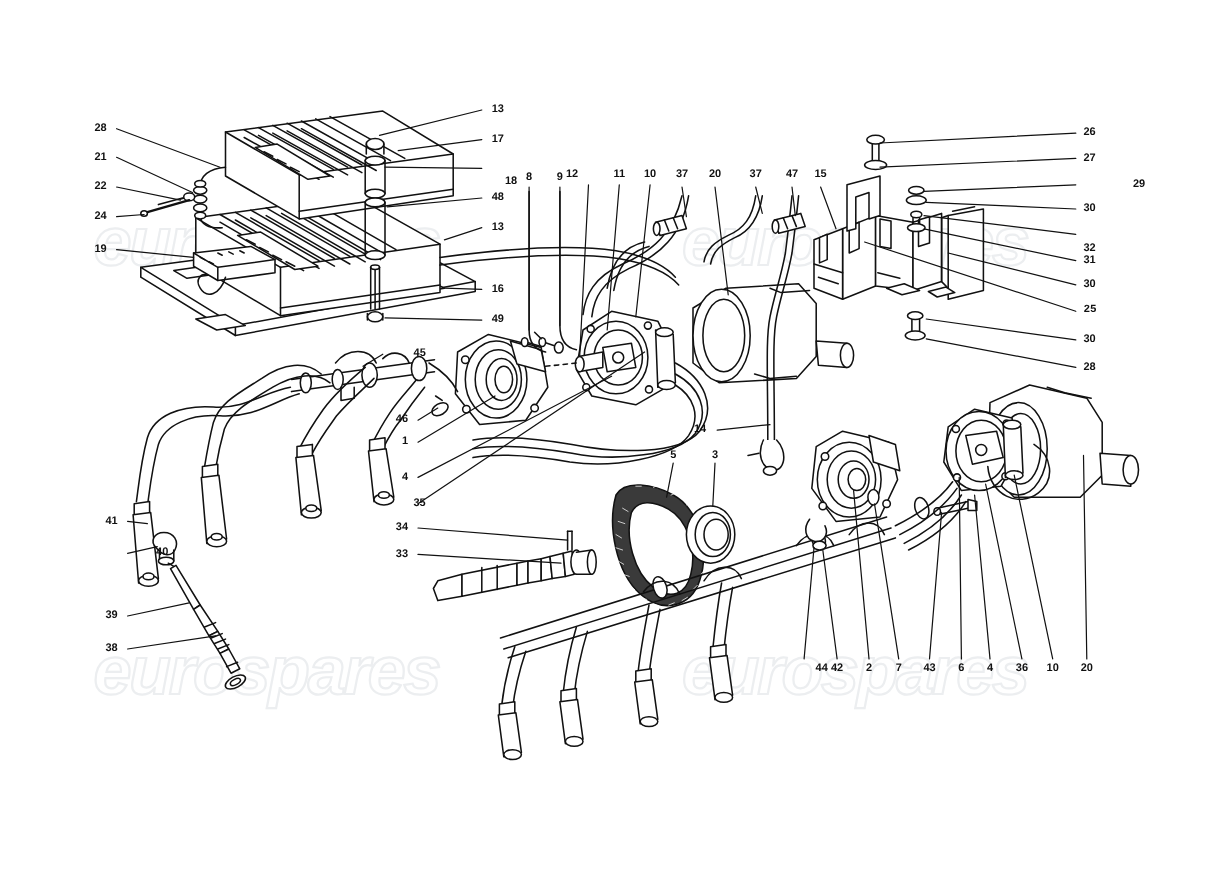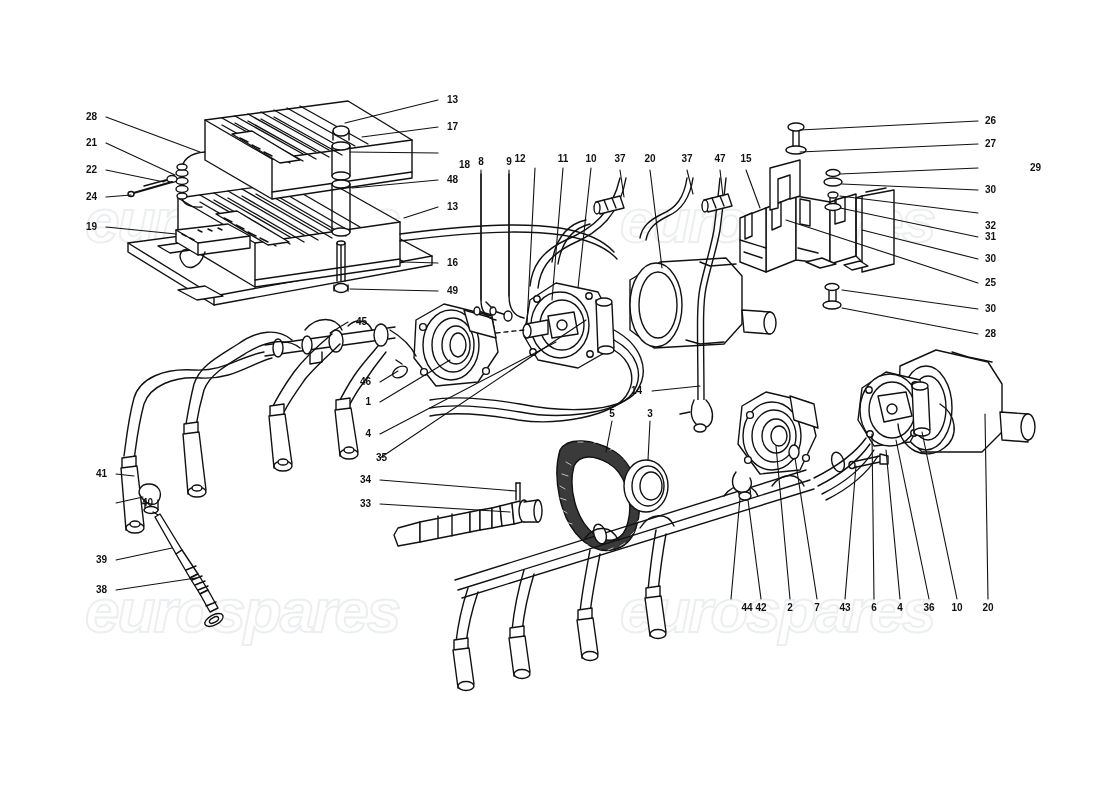--- a/index.html
+++ b/index.html
@@ -577,24 +577,24 @@
       <div class="cal c" style="left: 687px; top: 159px;">37</div>
       <div class="cal c" style="left: 720px; top: 159px;">47</div>
       <div class="cal c" style="left: 746px; top: 159px;">15</div>
       <div class="cal l" style="left: 985px; top: 121px;">26</div>
       <div class="cal l" style="left: 985px; top: 144px;">27</div>
       <div class="cal l" style="left: 985px; top: 168px; margin-left: 45px;">29</div>
       <div class="cal l" style="left: 985px; top: 190px;">30</div>
       <div class="cal l" style="left: 985px; top: 213px; margin-top: 13px;">32</div>
       <div class="cal l" style="left: 985px; top: 237px;">31</div>
       <div class="cal l" style="left: 985px; top: 259px;">30</div>
-      <div class="cal l" style="left: 985px; top: 283px;">25</div>
+      <div class="cal l" style="left: 985px; top: 283px; font-family: Liberation Mono, monospace;">25</div>
       <div class="cal l" style="left: 985px; top: 309px;">30</div>
       <div class="cal l" style="left: 985px; top: 334px;">28</div>
-      <div class="cal l" style="left: 356px; top: 322px;">45</div>
+      <div class="cal l" style="left: 376px; top: 322px;">45</div>
       <div class="cal r" style="left: 371px; top: 382px;">46</div>
       <div class="cal r" style="left: 371px; top: 402px;">1</div>
       <div class="cal r" style="left: 371px; top: 434px;">4</div>
       <div class="cal r" style="left: 387px; top: 458px;">35</div>
       <div class="cal r" style="left: 371px; top: 480px;">34</div>
       <div class="cal r" style="left: 371px; top: 504px;">33</div>
       <div class="cal r" style="left: 107px; top: 474px;">41</div>
       <div class="cal r" style="left: 107px; top: 503px; margin-left: 46px;">40</div>
       <div class="cal r" style="left: 107px; top: 560px;">39</div>
       <div class="cal r" style="left: 107px; top: 590px;">38</div>

